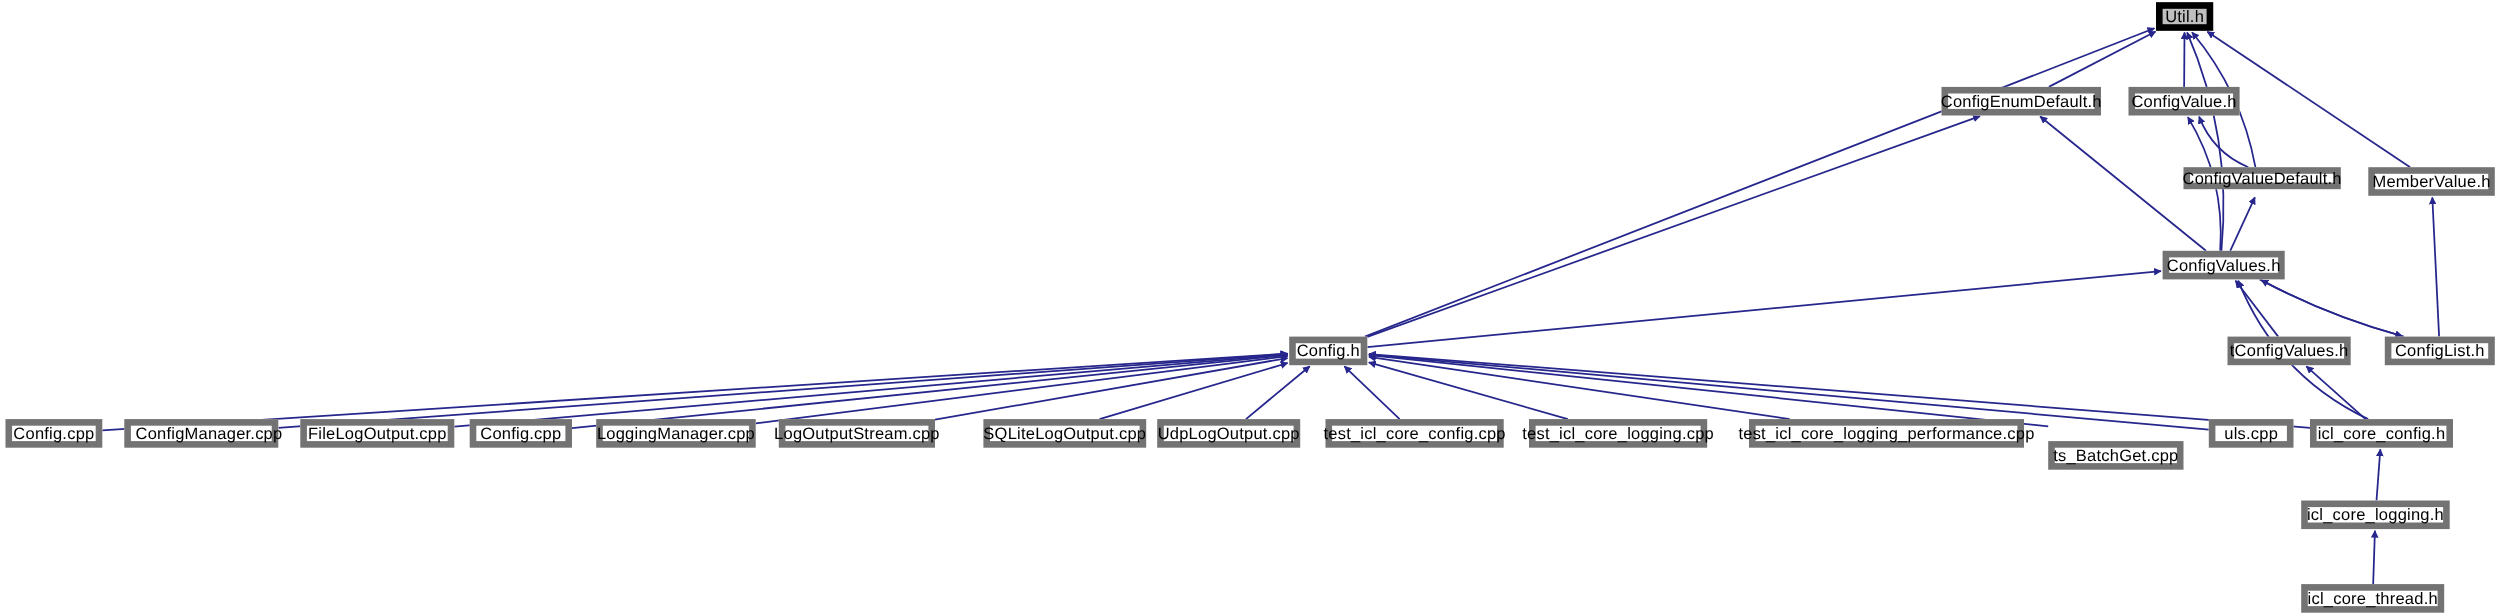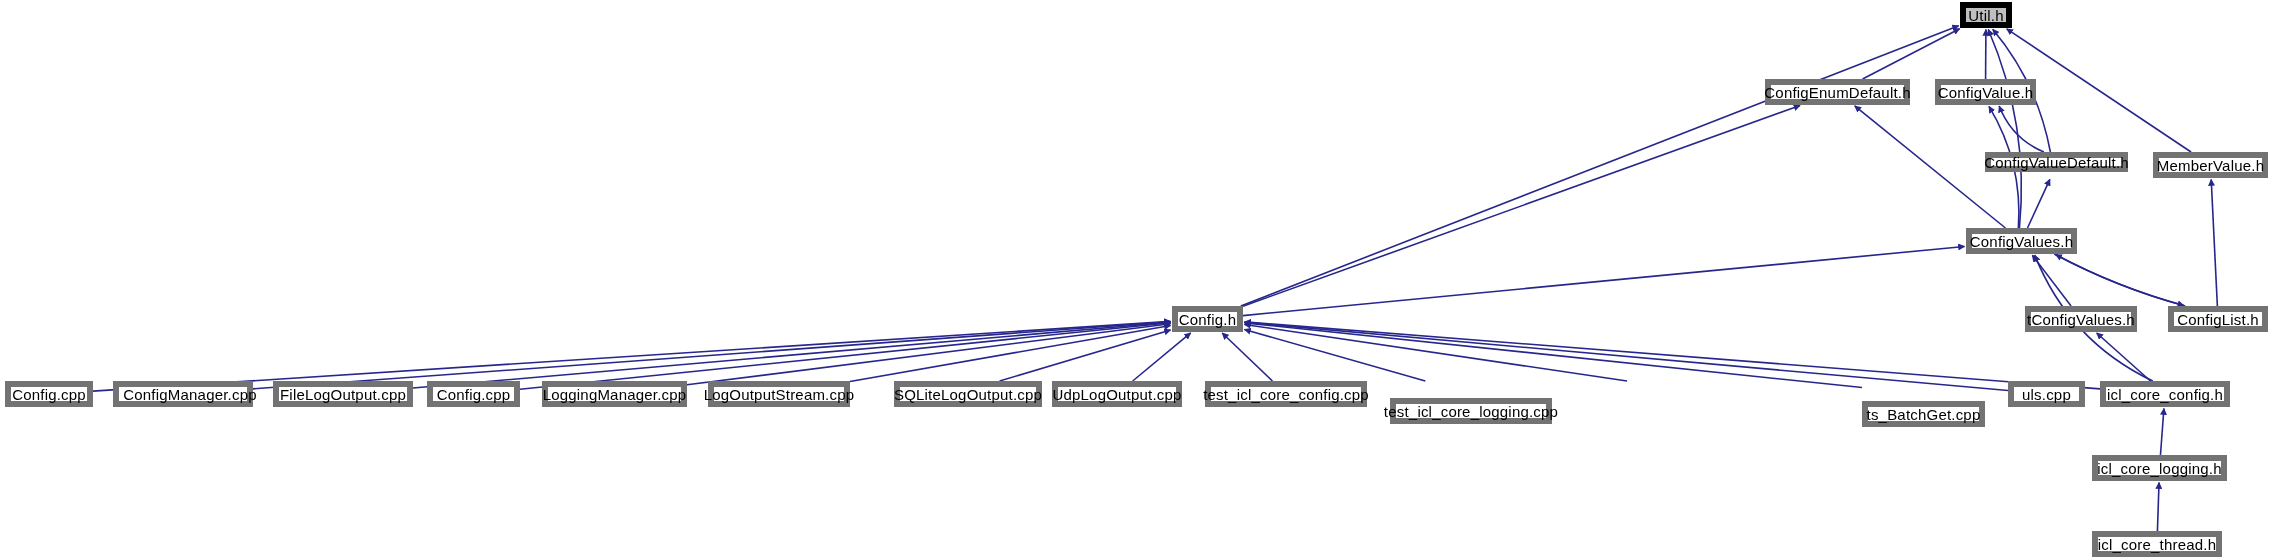--- a/index.html
+++ b/index.html
@@ -135,22 +135,25 @@
     </div>
     <div class="node" style="left: 882px; top: 381px; width: 148px; height: 26px; margin-left: 12px;">
       <span>SQLiteLogOutput.cpp</span>
     </div>
     <div class="node" style="left: 1052px; top: 381px; width: 130px; height: 26px;">
       <span>UdpLogOutput.cpp</span>
     </div>
     <div class="node" style="left: 1205px; top: 381px; width: 162px; height: 26px;">
       <span>test_icl_core_config.cpp</span>
     </div>
-    <div class="node" style="left: 1390px; top: 398px; width: 162px; height: 26px;">
+    <div class="node" style="left: 1390px; top: 381px; width: 162px; height: 26px;">
       <span>test_icl_core_logging.cpp</span>
+    </div>
+    <div class="node" style="left: 1590px; top: 381px; width: 250px; height: 26px;">
+      <span>test_icl_core_logging_performance.cpp</span>
     </div>
     <div class="node" style="left: 1862px; top: 401px; width: 123px; height: 26px;">
       <span>ts_BatchGet.cpp</span>
     </div>
     <div class="node" style="left: 2008px; top: 381px; width: 77px; height: 26px;">
       <span>uls.cpp</span>
     </div>
     <div class="node" style="left: 2100px; top: 381px; width: 130px; height: 26px;">
       <span>icl_core_config.h</span>
     </div>

